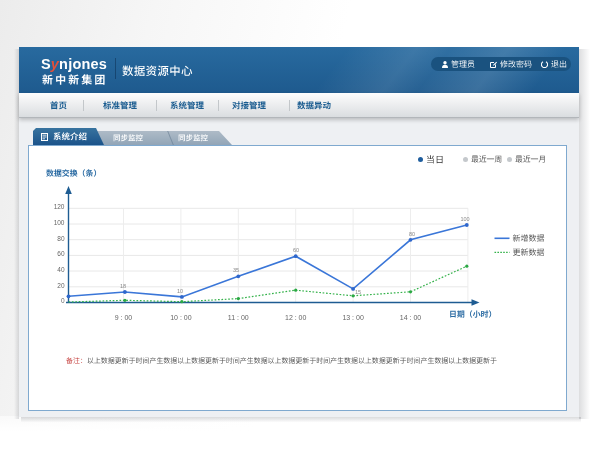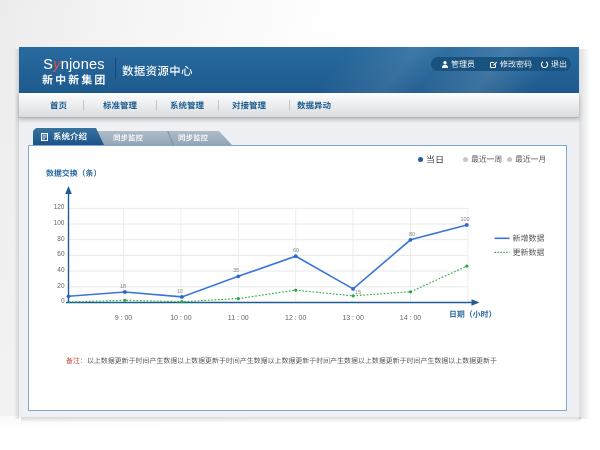--- a/index.html
+++ b/index.html
@@ -20,21 +20,21 @@
 .shR { position:absolute; right:-13px; top:2px; width:13px; height:100%;
   background:linear-gradient(to right, rgba(40,45,55,.16), rgba(40,45,55,0) 85%); }
 .shB { position:absolute; left:2px; bottom:-7px; width:100%; height:7px;
   background:linear-gradient(to bottom, rgba(40,45,55,.17), rgba(40,45,55,0) 80%); }
 .hdr { position:absolute; left:0; top:0; width:100%; height:46px;
   background:linear-gradient(#286a9f,#1e5a8e); overflow:hidden; }
 .hdr .sheen { position:absolute; left:310px; top:-10px; width:230px; height:70px;
   background:linear-gradient(90deg, rgba(255,255,255,0) 0%, rgba(255,255,255,.10) 30%, rgba(255,255,255,.04) 45%, rgba(255,255,255,.13) 70%, rgba(255,255,255,0) 95%);
   transform:skewX(-38deg); }
 .logo { position:absolute; left:20px; top:10px; width:70px; text-align:center; color:#fff; }
-.logo .en { font-size:14.5px; font-weight:normal; letter-spacing:0.2px; line-height:14px; }
+.logo .en { font-size:14.5px; font-weight:bold; letter-spacing:0.2px; line-height:14px; }
 .logo .en .y { color:#e2503a; font-style:italic; }
 .logo .cn { margin-top:2.5px; }
 .hdiv { position:absolute; left:96px; top:11px; width:1px; height:21px; background:rgba(0,20,45,.35); }
 .htitle { position:absolute; left:102.5px; top:18px; }
 .pill { position:absolute; left:412px; top:10px; width:140px; height:14px;
   background:#1a527f; border-radius:7px; display:flex; align-items:center;
   padding-left:11px; }
 .pill .grp { display:flex; align-items:center; }
 .pill .g1 { margin-right:15px; }
 .pill .g2 { margin-right:9px; }

